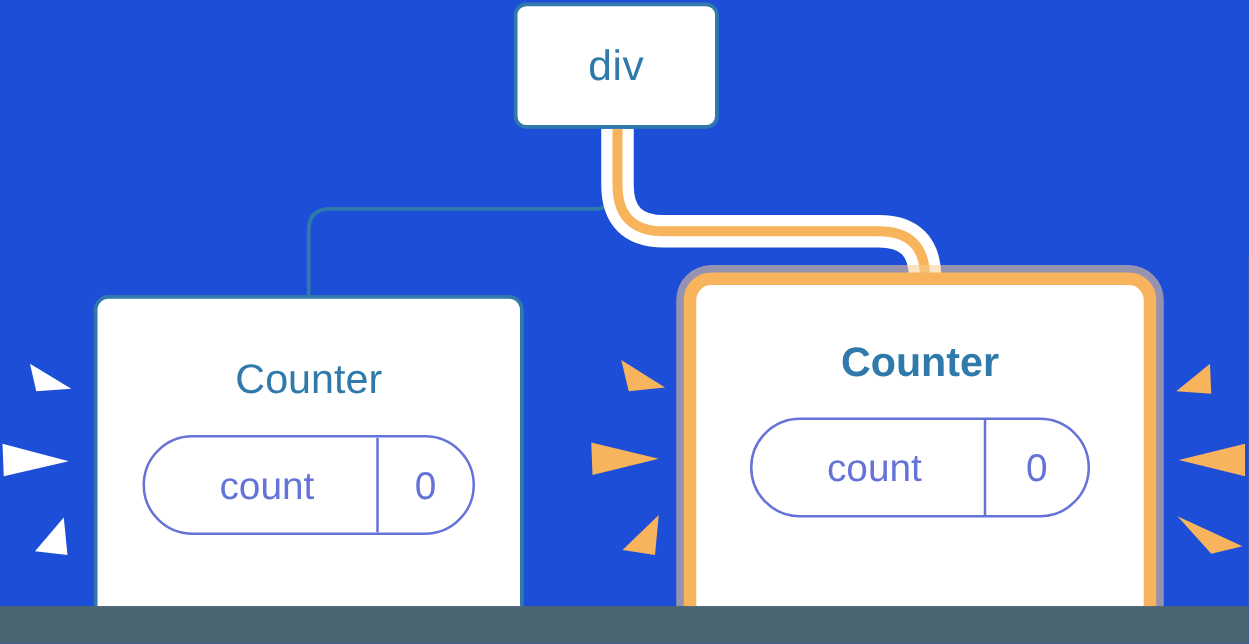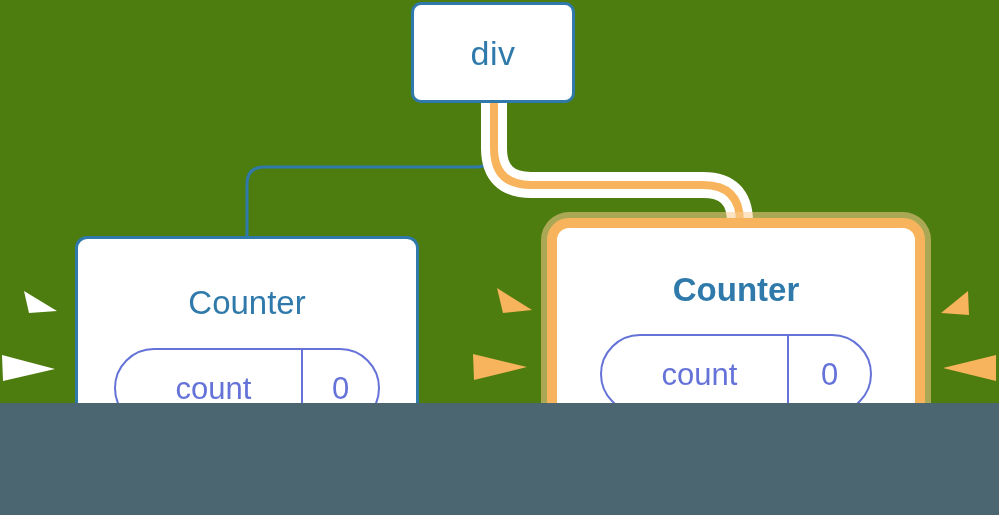--- a/index.html
+++ b/index.html
@@ -3,22 +3,22 @@
 <meta charset="utf-8">
 <style>
   html, body {
     margin: 0;
     padding: 0;
     background: #4c6671;
   }
   #stage {
     position: relative;
     width: 999px;
-    height: 403px;
-    background: #4d7c0f;
+    height: 485px;
+    background: #1d4ed8;
     overflow: hidden;
     font-family: "Liberation Sans", sans-serif;
   }
   #wires {
     position: absolute;
     left: 0; top: 0;
     width: 999px;
     height: 515px;
   }
   .node {

